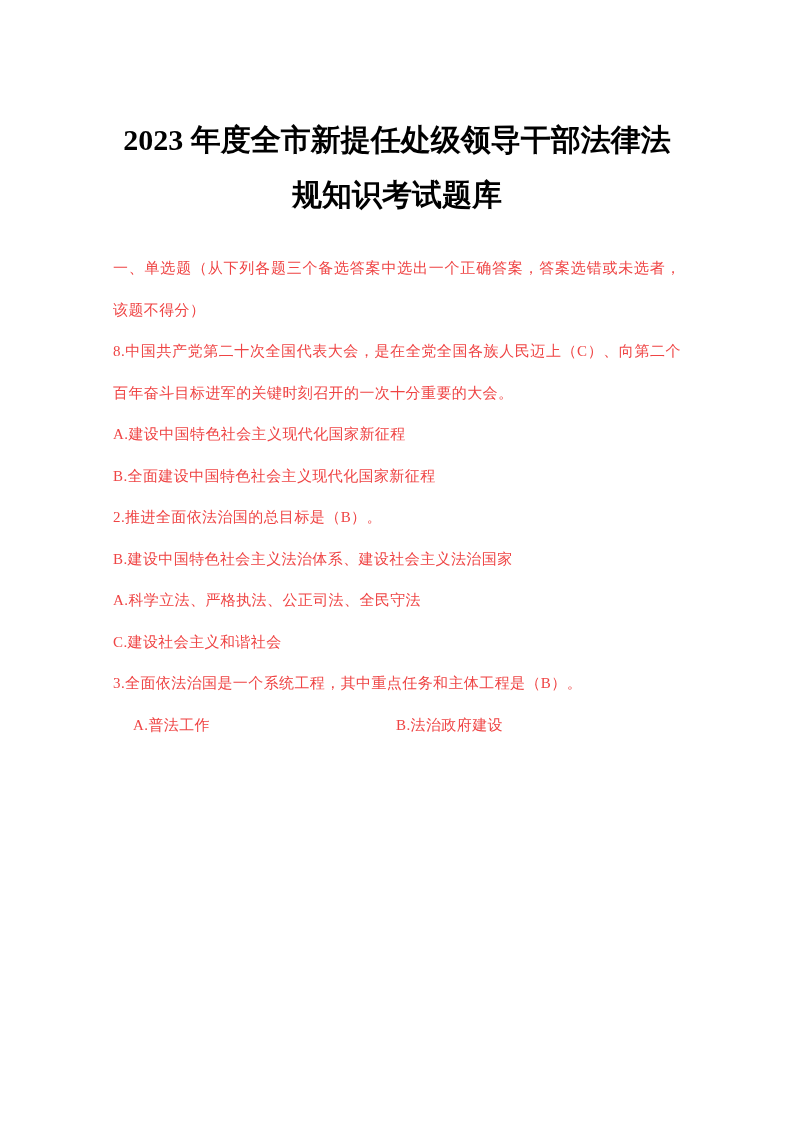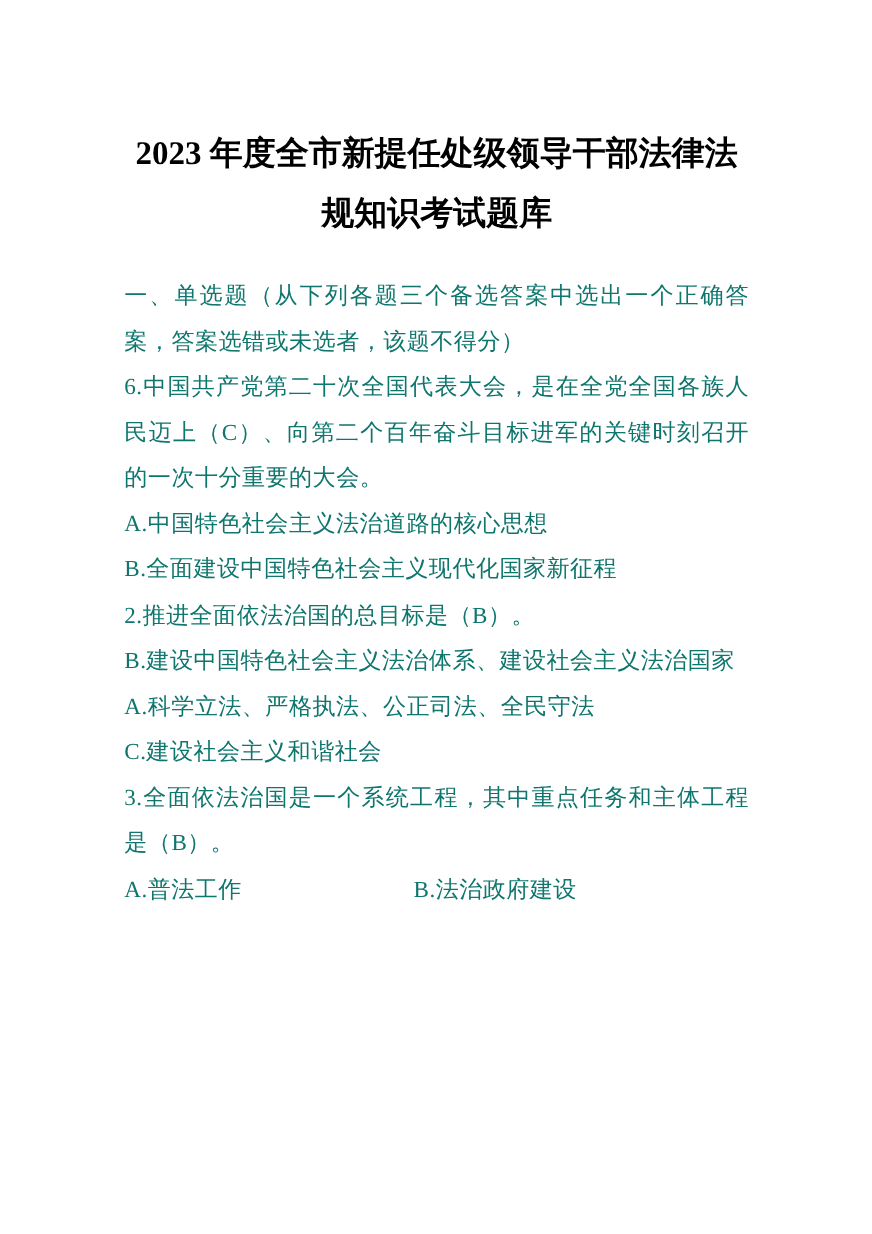--- a/index.html
+++ b/index.html
@@ -23,56 +23,57 @@
     font-weight: bold;
     font-size: 30px;
     line-height: 55px;
     color: #000000;
     margin: 0 -30px 26px -30px;
   }
   .title-line {
     white-space: nowrap;
   }
   .doc-body {
-    font-size: 21px;
+    font-size: 15px;
     line-height: 41.5px;
     letter-spacing: 0.4px;
     text-align: justify;
     text-justify: inter-ideograph;
-    color: #0f766e;
+    color: #ef4444;
   }
   .para {
     margin: 0;
     padding: 0;
   }
   .question-block {
     margin: 0;
   }
   .opt-first {
     display: inline-block;
     width: 263px;
+    margin-left: 20px;
   }
 </style>
 </head>
 <body>
 
 <div class="page">
 
   <header class="title-block">
     <div class="title-line">2023 年度全市新提任处级领导干部法律法</div>
     <div class="title-line">规知识考试题库</div>
   </header>
 
   <main class="doc-body">
 
     <p class="para">一、单选题（从下列各题三个备选答案中选出一个正确答案，答案选错或未选者，该题不得分）</p>
 
     <section class="question-block">
-      <p class="para">6.中国共产党第二十次全国代表大会，是在全党全国各族人民迈上（C）、向第二个百年奋斗目标进军的关键时刻召开的一次十分重要的大会。</p>
-      <p class="para">A.中国特色社会主义法治道路的核心思想</p>
+      <p class="para">8.中国共产党第二十次全国代表大会，是在全党全国各族人民迈上（C）、向第二个百年奋斗目标进军的关键时刻召开的一次十分重要的大会。</p>
+      <p class="para">A.建设中国特色社会主义现代化国家新征程</p>
       <p class="para">B.全面建设中国特色社会主义现代化国家新征程</p>
     </section>
 
     <section class="question-block">
       <p class="para">2.推进全面依法治国的总目标是（B）。</p>
       <p class="para">B.建设中国特色社会主义法治体系、建设社会主义法治国家</p>
       <p class="para">A.科学立法、严格执法、公正司法、全民守法</p>
       <p class="para">C.建设社会主义和谐社会</p>
     </section>
 

